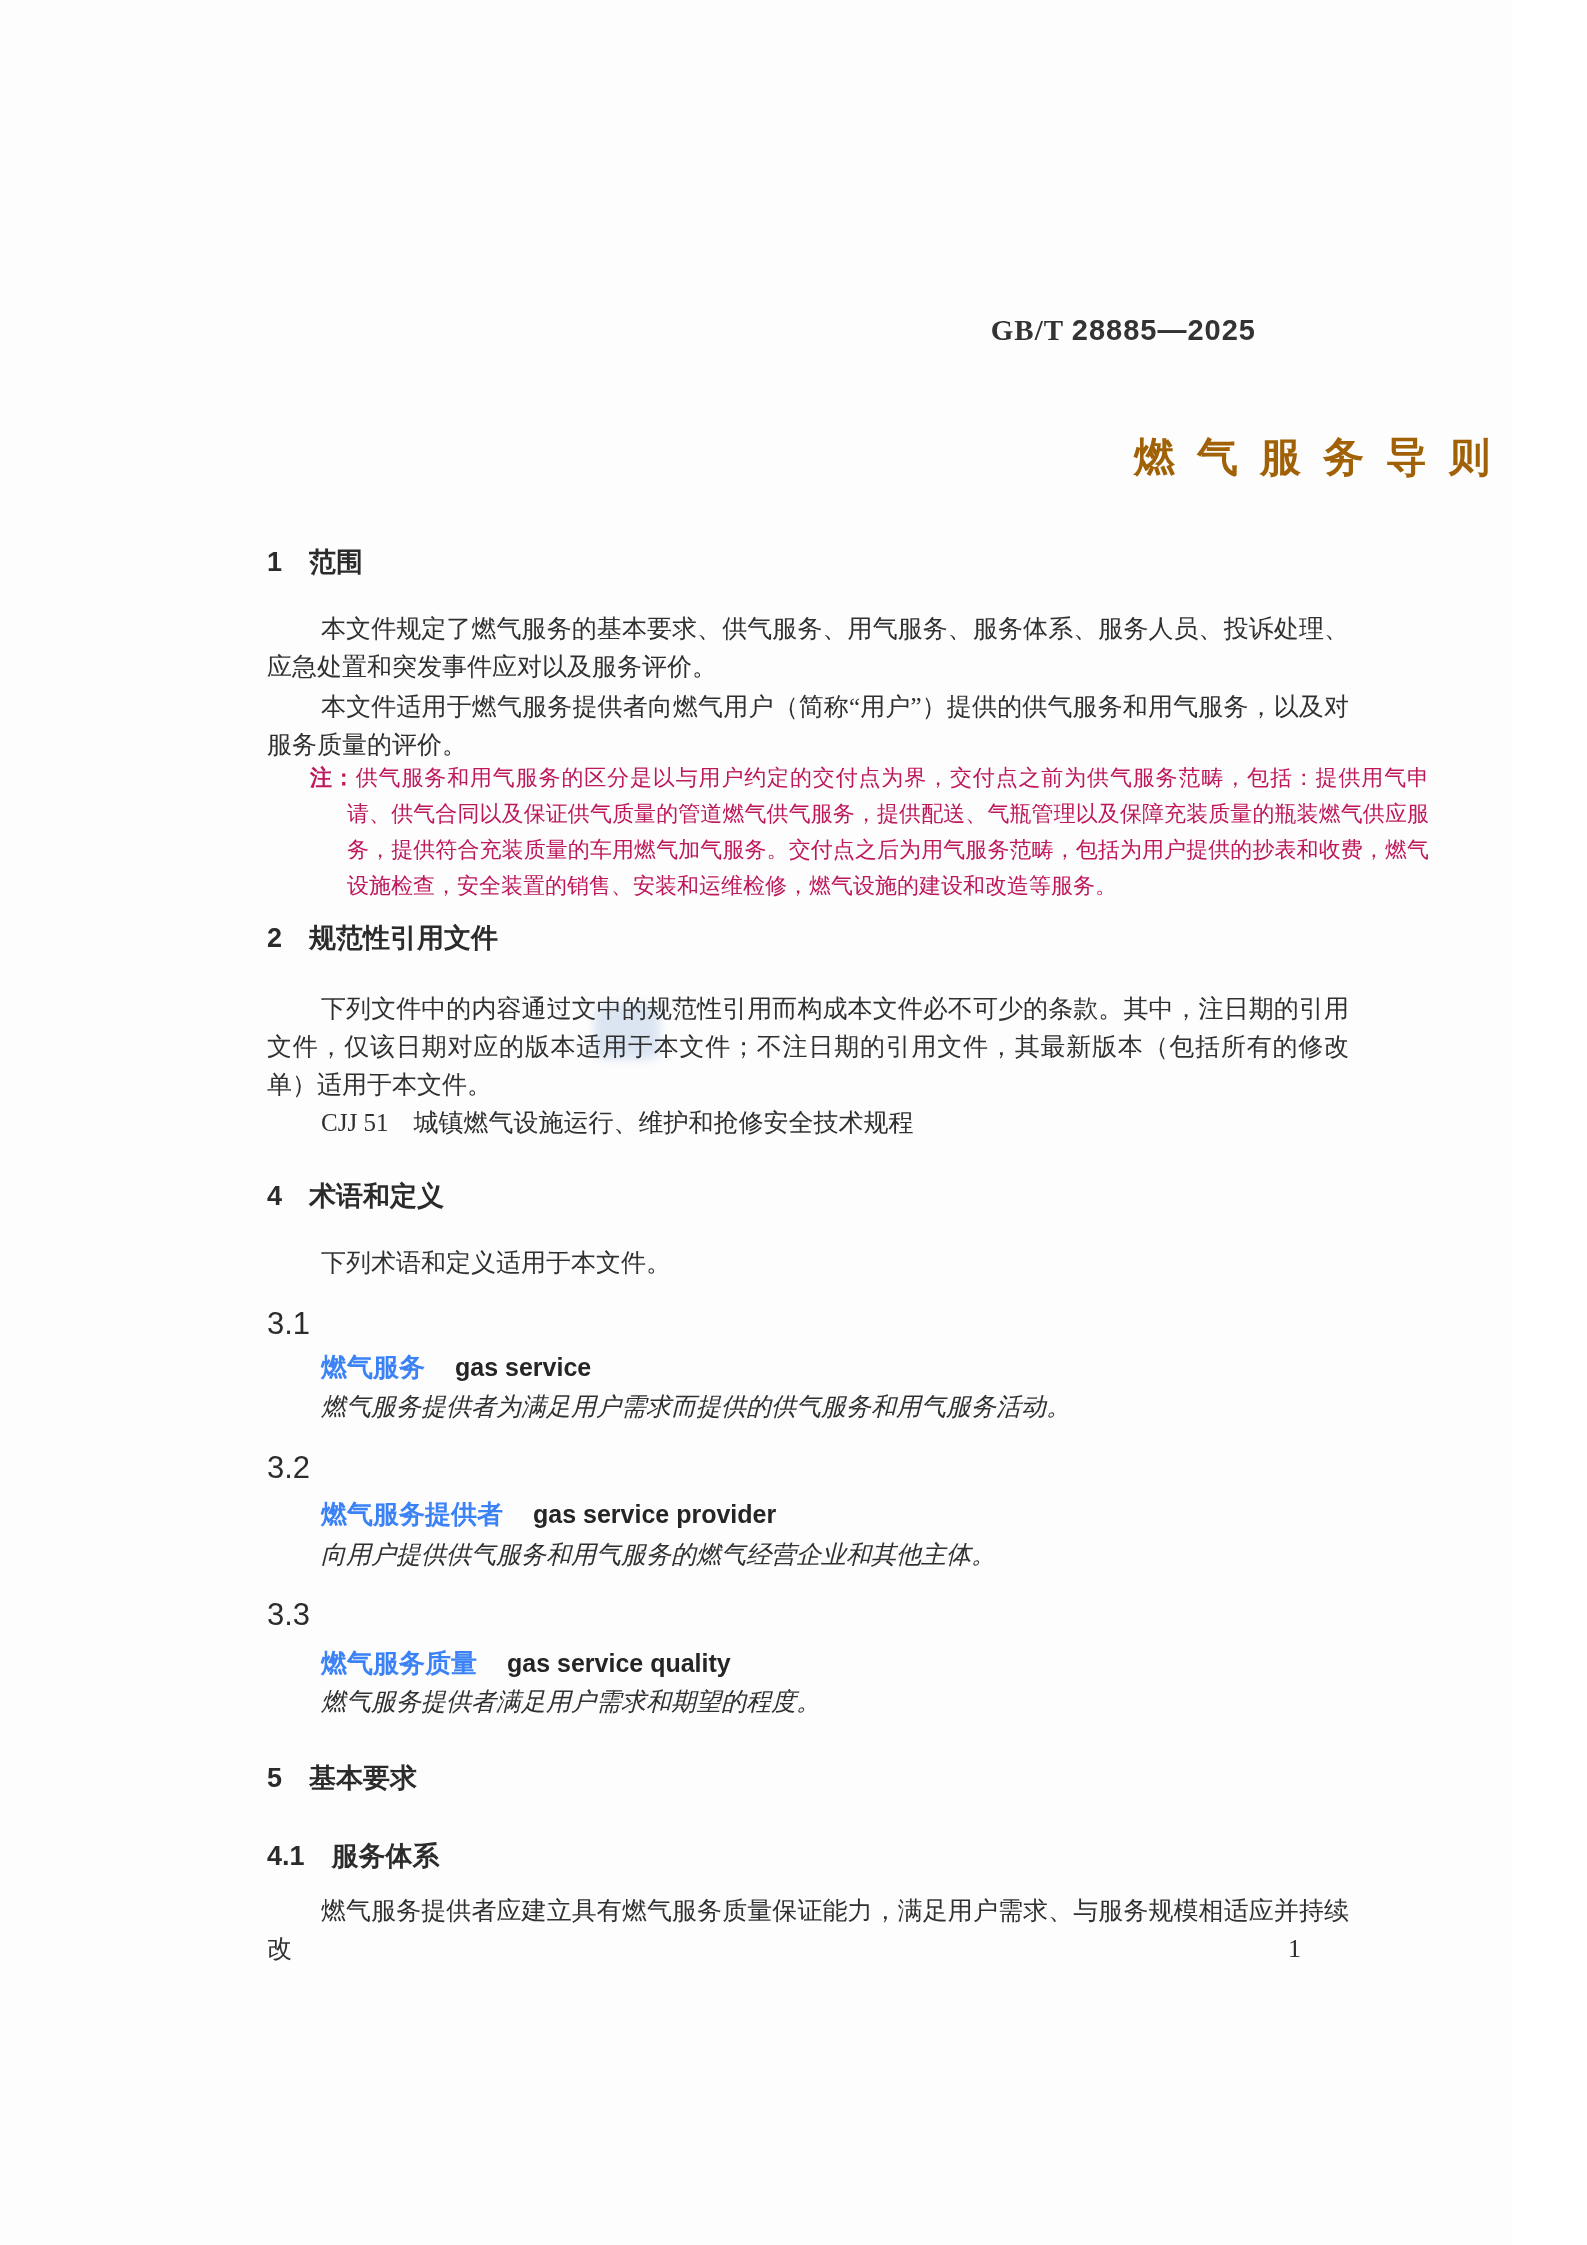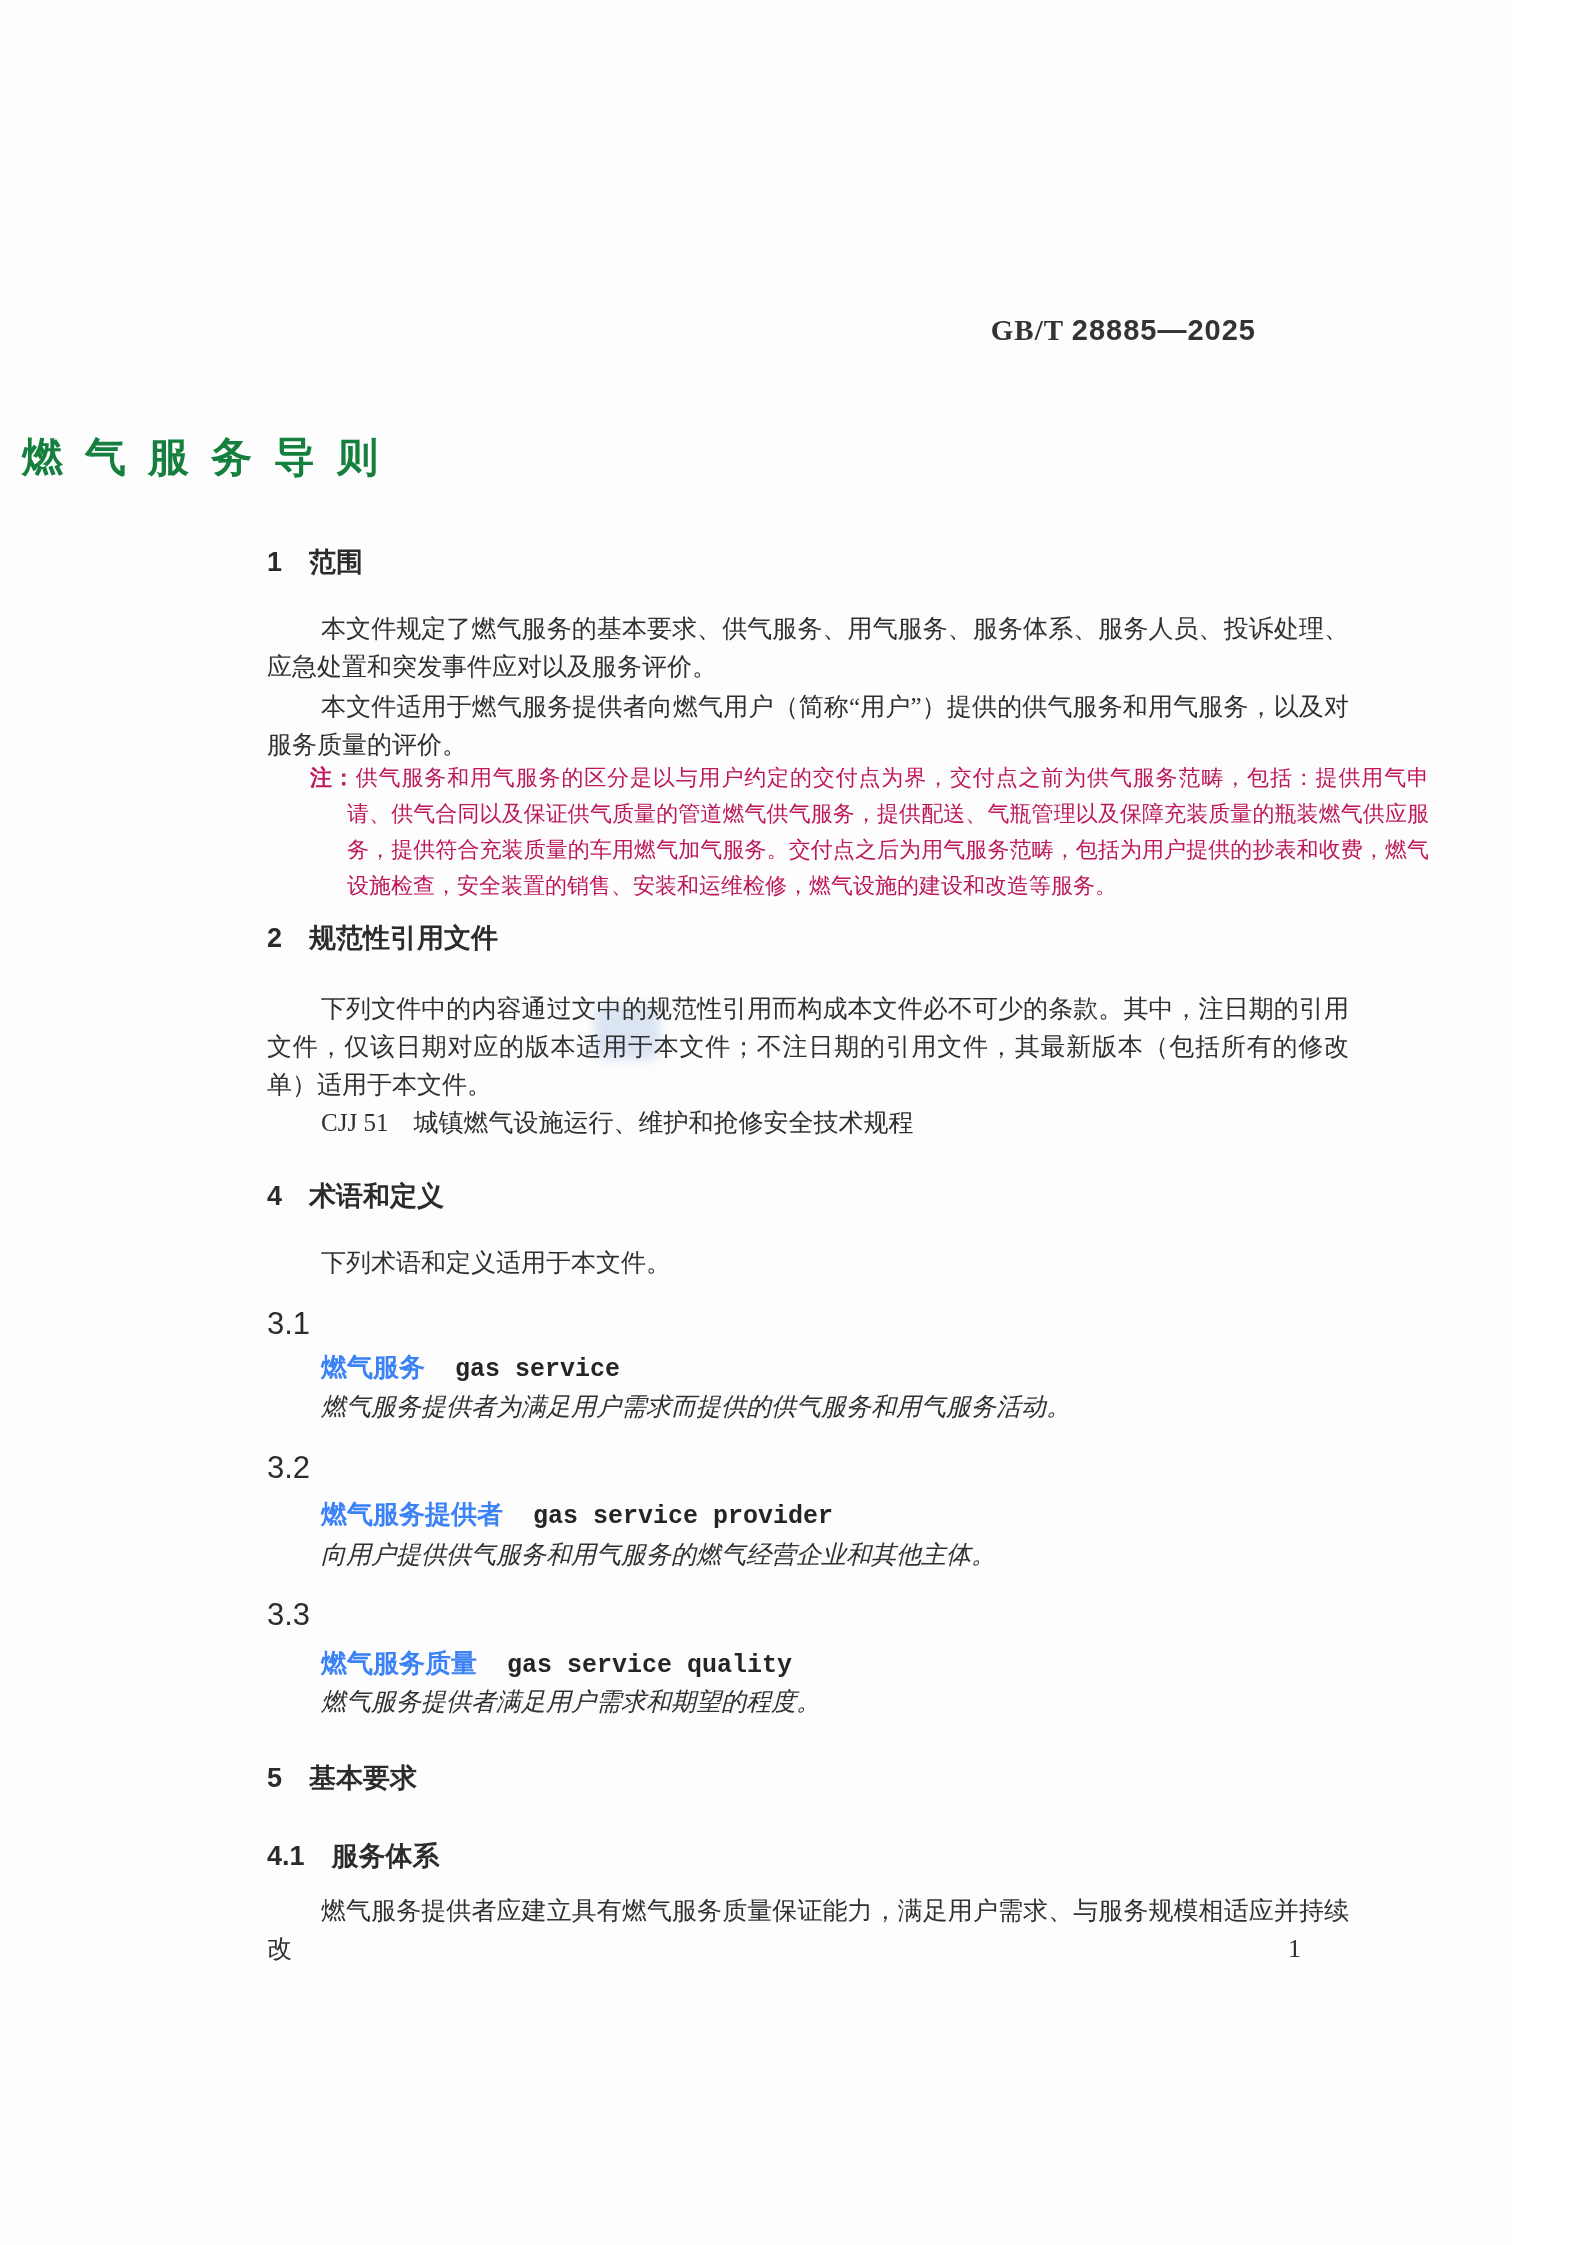--- a/index.html
+++ b/index.html
@@ -22,25 +22,25 @@
     letter-spacing: 1px;
     white-space: nowrap;
   }
   .doc-header .code { font-family: "Liberation Serif", serif; }
   .doc-header .num  { font-family: "Liberation Sans", sans-serif; font-weight: 600; }
   .doc-title {
     position: absolute;
     top: 430px;
     left: 0;
     width: 100%;
-    text-align: left;
+    text-align: right;
     font-family: "Liberation Sans", sans-serif;
     font-size: 41px;
     font-weight: bold;
-    color: #15803d;
+    color: #a16207;
     letter-spacing: 22px;
     text-indent: 22px; 
     white-space: nowrap;
   }
   .content {
     position: absolute;
     left: 267px;
     top: 0;
     width: 1082px;
   }
@@ -80,21 +80,21 @@
     color: #2c2c2c;
   }
   .term-line { padding-left: 54px; white-space: nowrap; }
   .term-line .zh {
     font-family: "Liberation Sans", sans-serif;
     font-size: 26px;
     font-weight: bold;
     color: #3b82f6;
   }
   .term-line .en {
-    font-family: Liberation Mono, monospace;
+    font-family: Liberation Sans, sans-serif;
     font-size: 25px;
     font-weight: bold;
     color: #252525;
     margin-left: 30px;
   }
   .term-def {
     font-size: 25px;
     line-height: 38px;
     padding-left: 54px;
     color: #303030;

